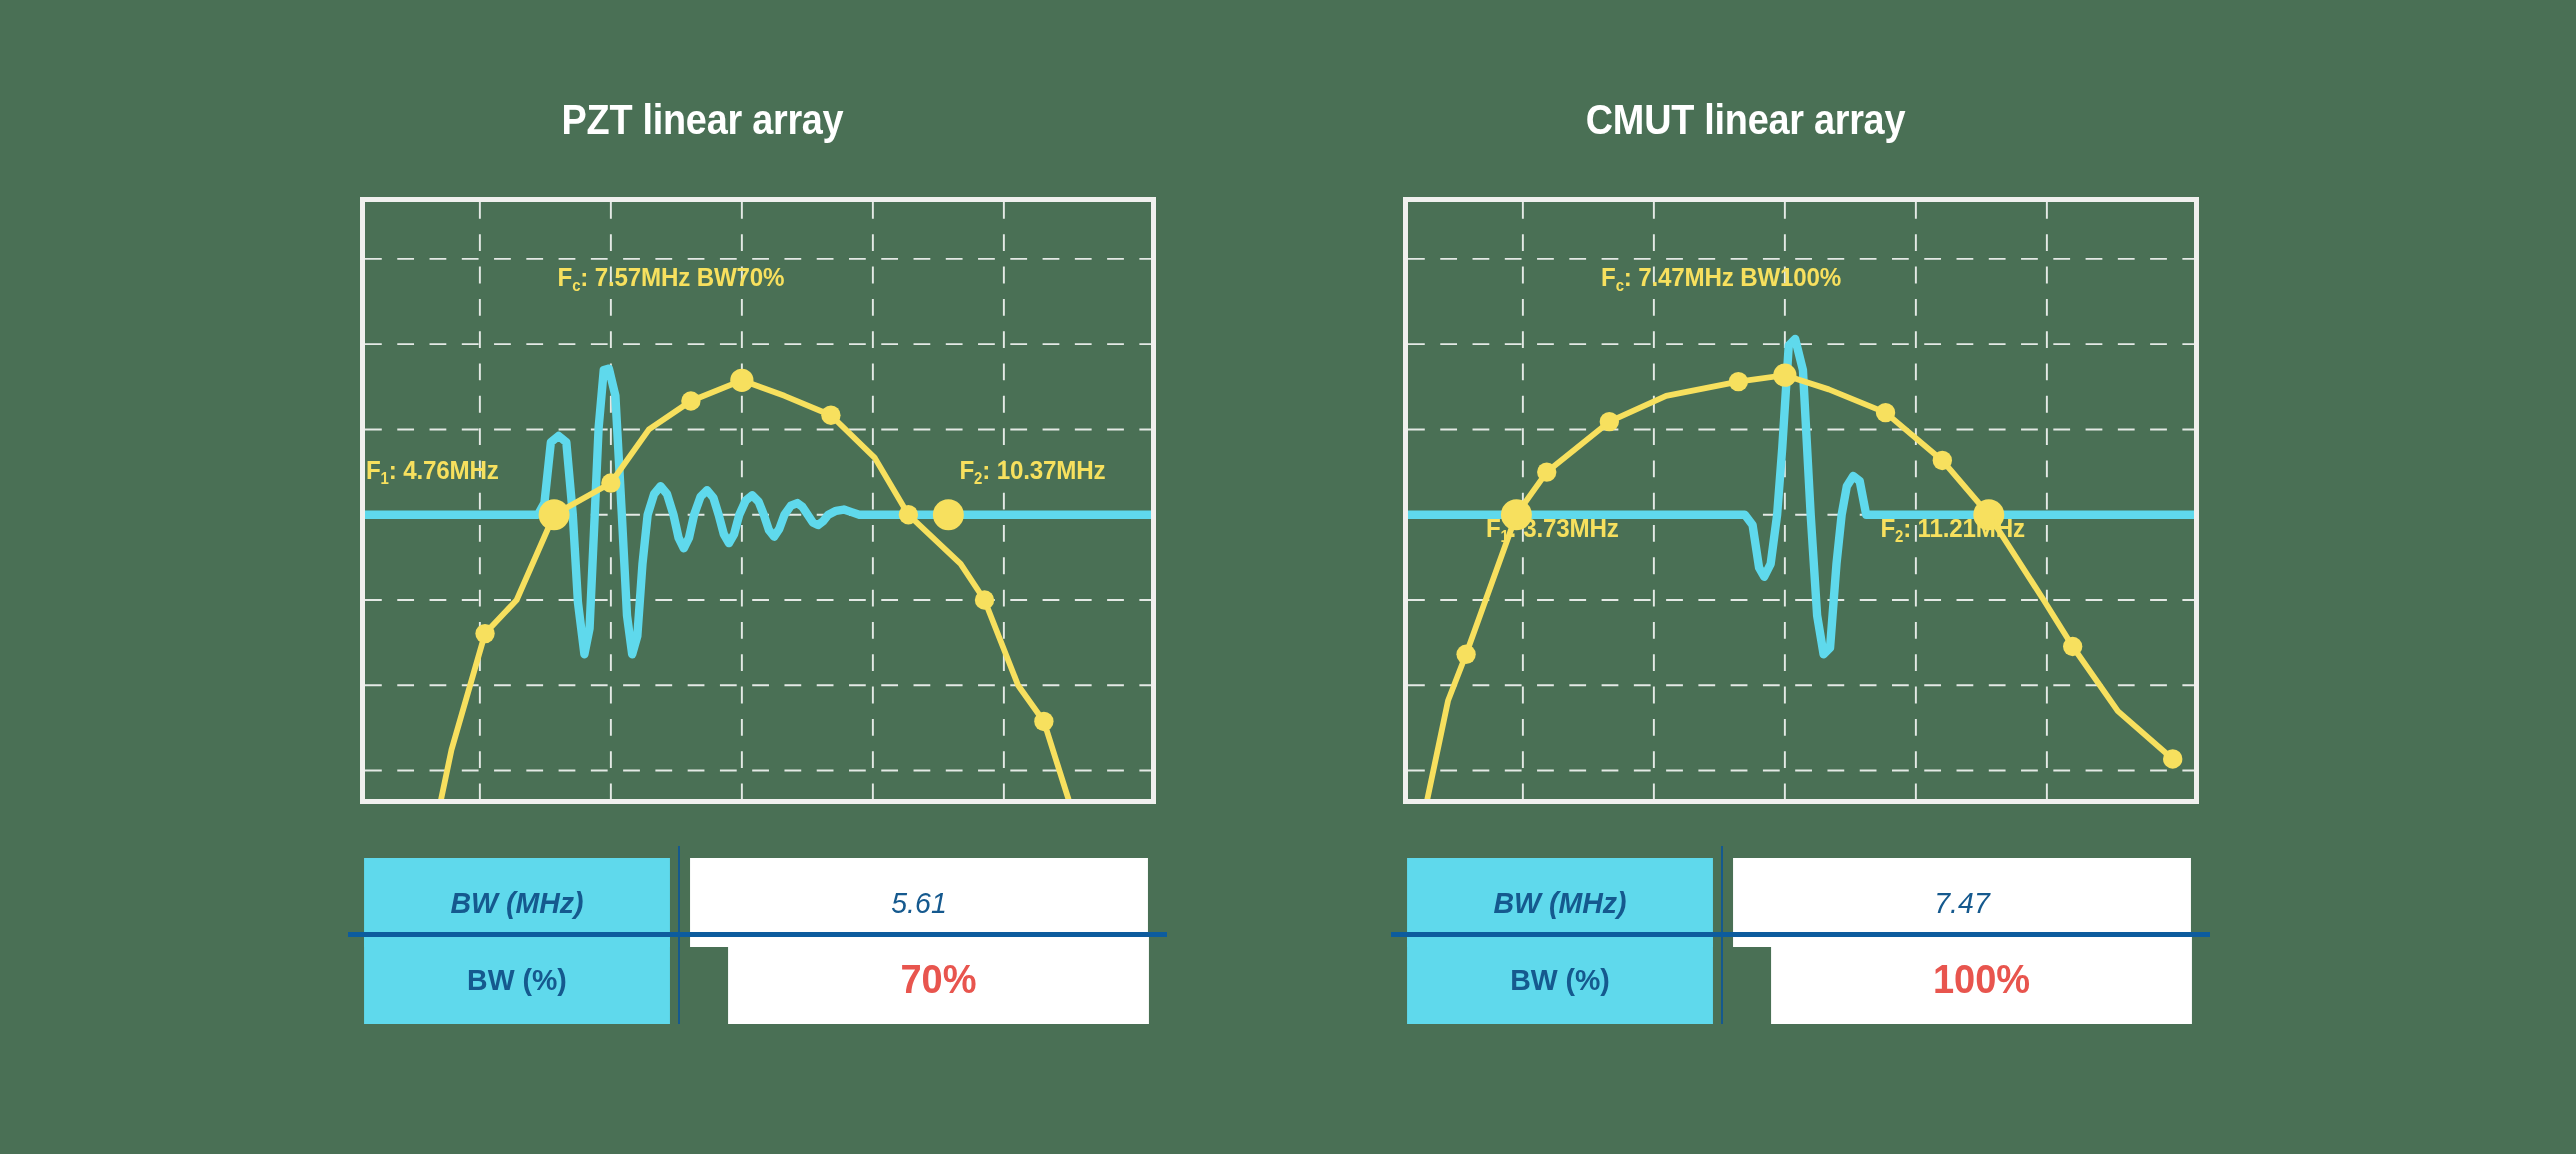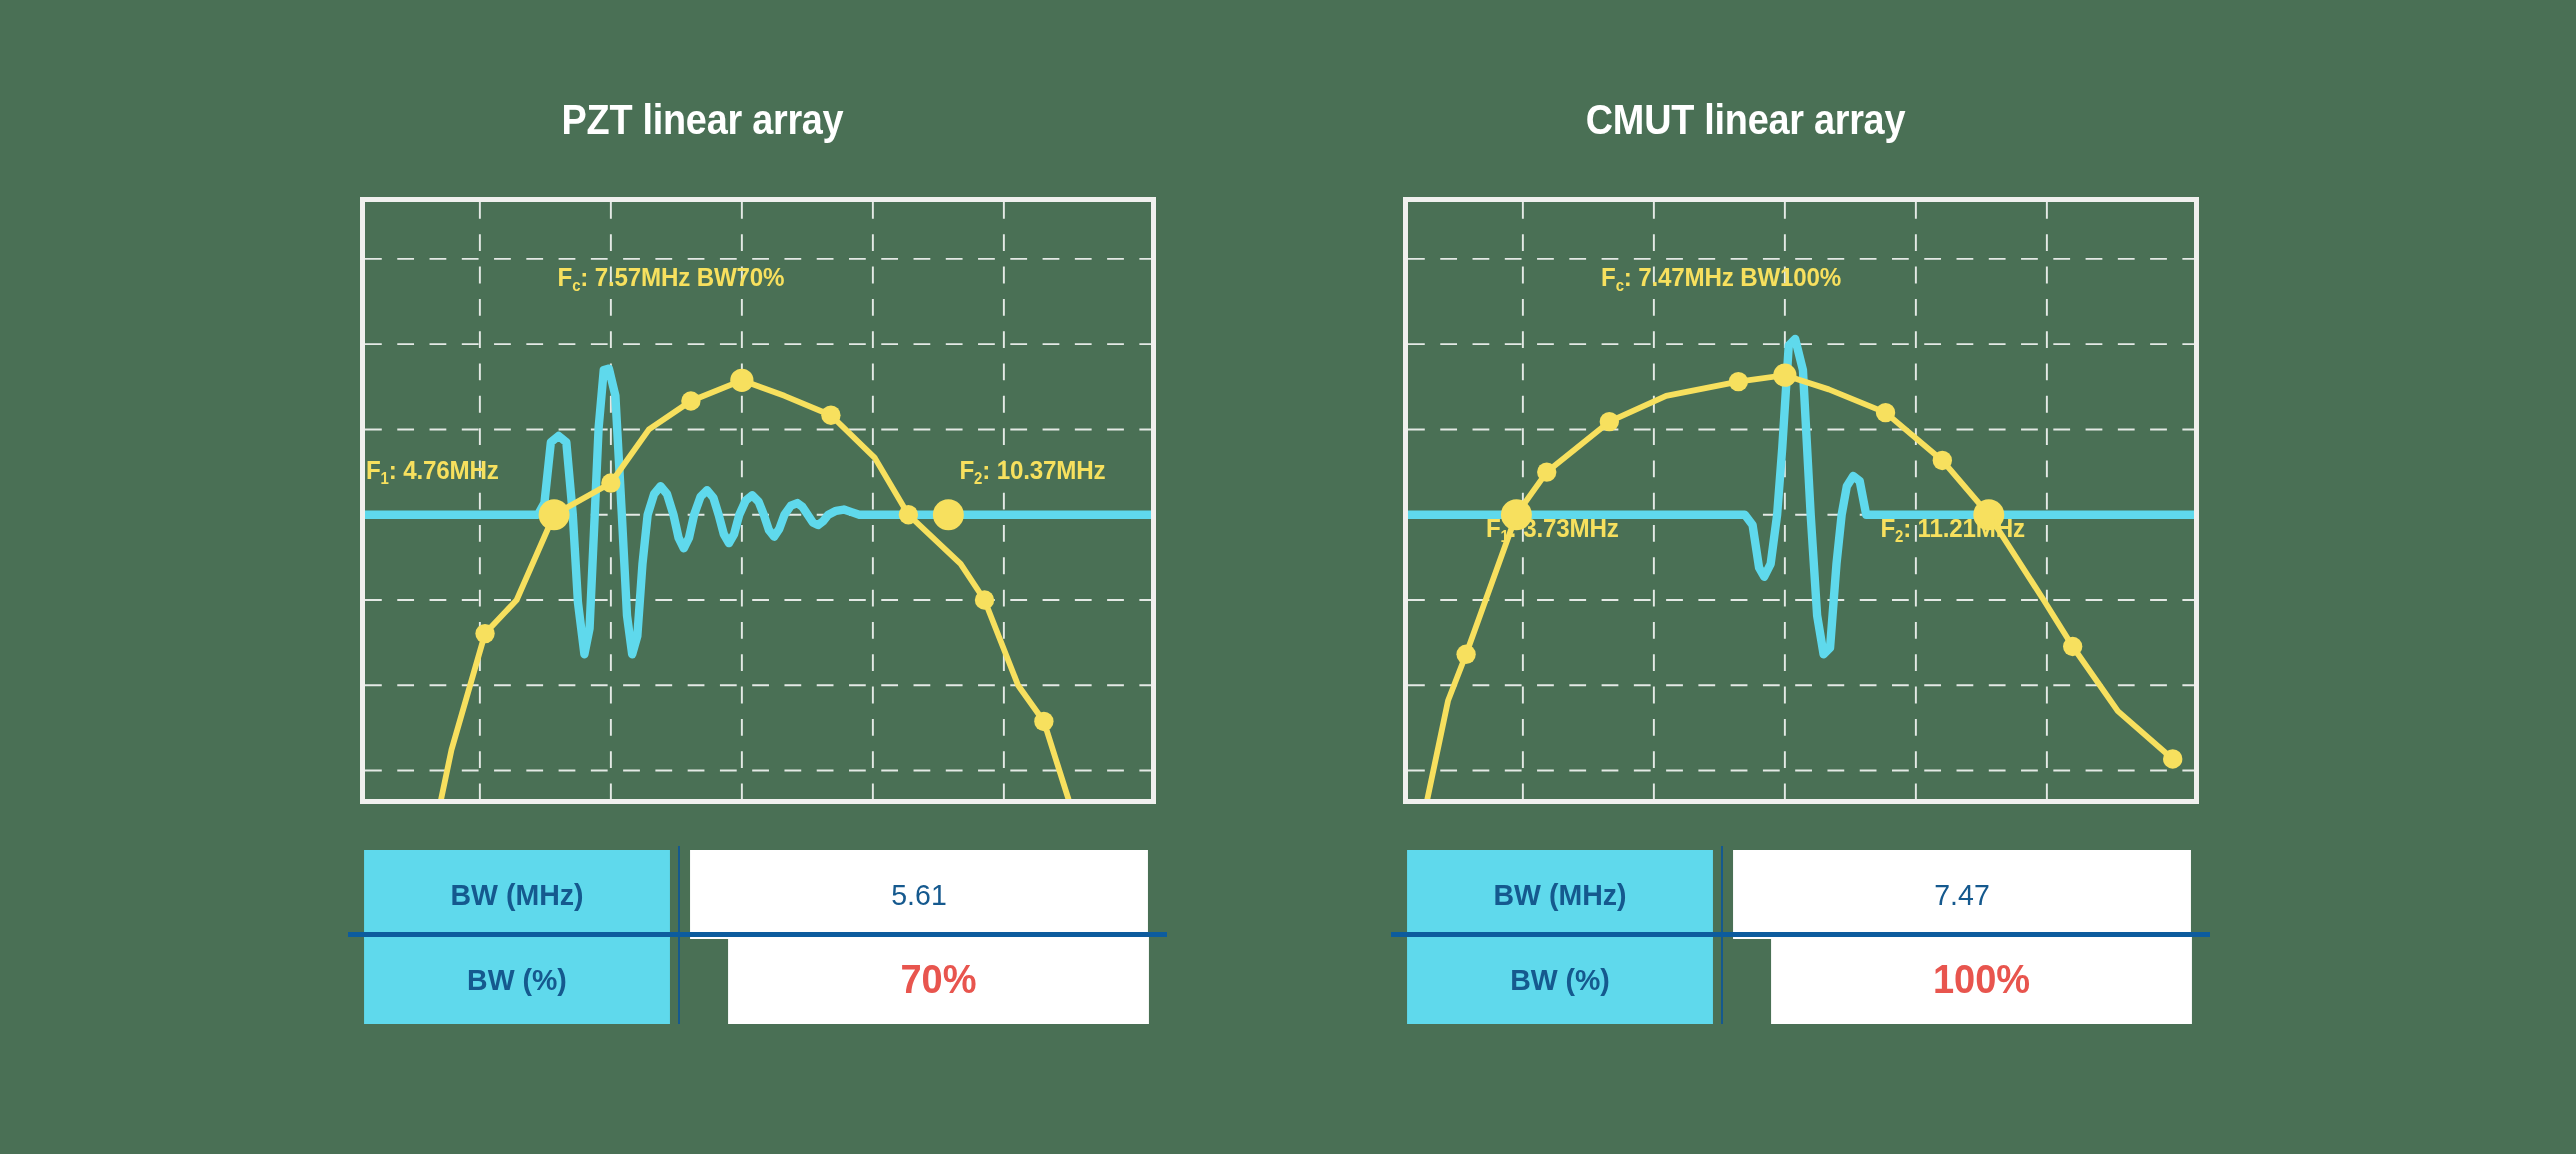--- a/index.html
+++ b/index.html
@@ -101,21 +101,21 @@
     left: 201px;
     top: 846px;
   }
   .bw-row {
     position: absolute;
     left: 0;
     width: 100%;
     height: 89px;
     display: flex;
   }
-  .bw-row.r1 { top: 4px; }
+  .bw-row.r1 { top: 12px; font-style: italic; }
   .bw-row.r2 { top: 89px; gap: 39px; }
   .bw-cell-label {
     width: 322px;
     background: #5fd9ec;
     display: flex;
     align-items: center;
     justify-content: center;
     color: #15598e;
     font-size: 30px;
     font-weight: 700;

